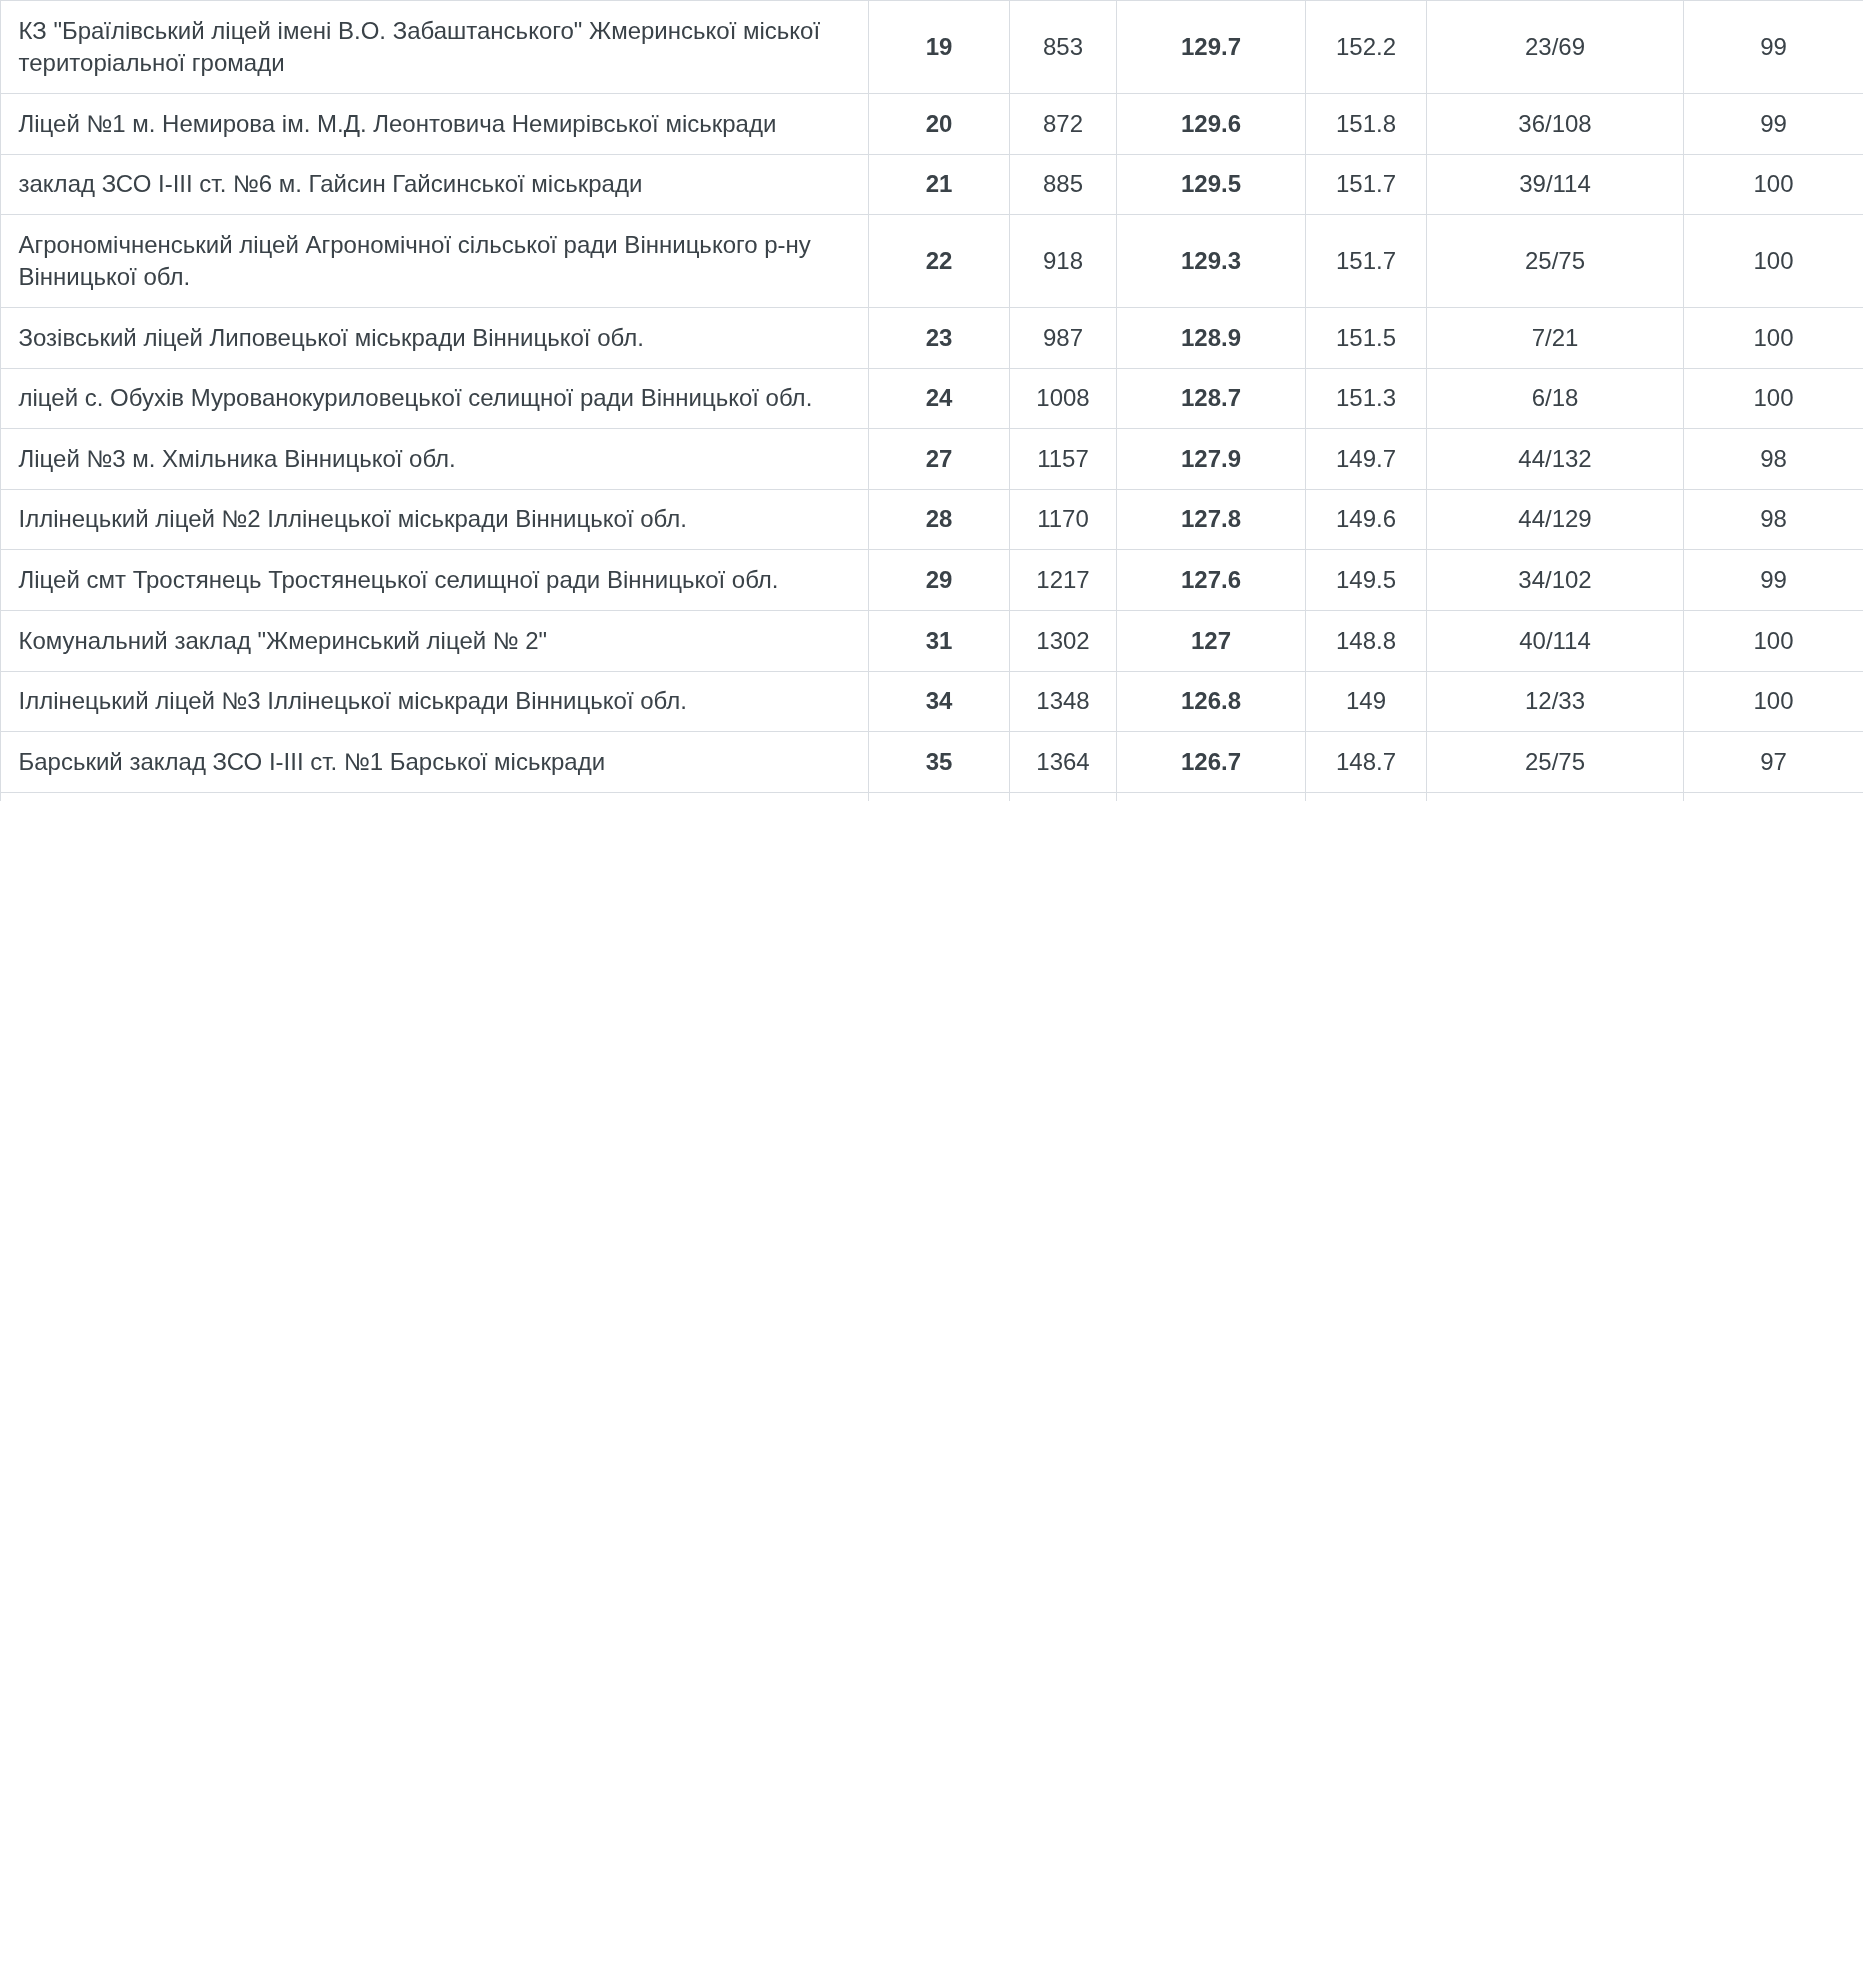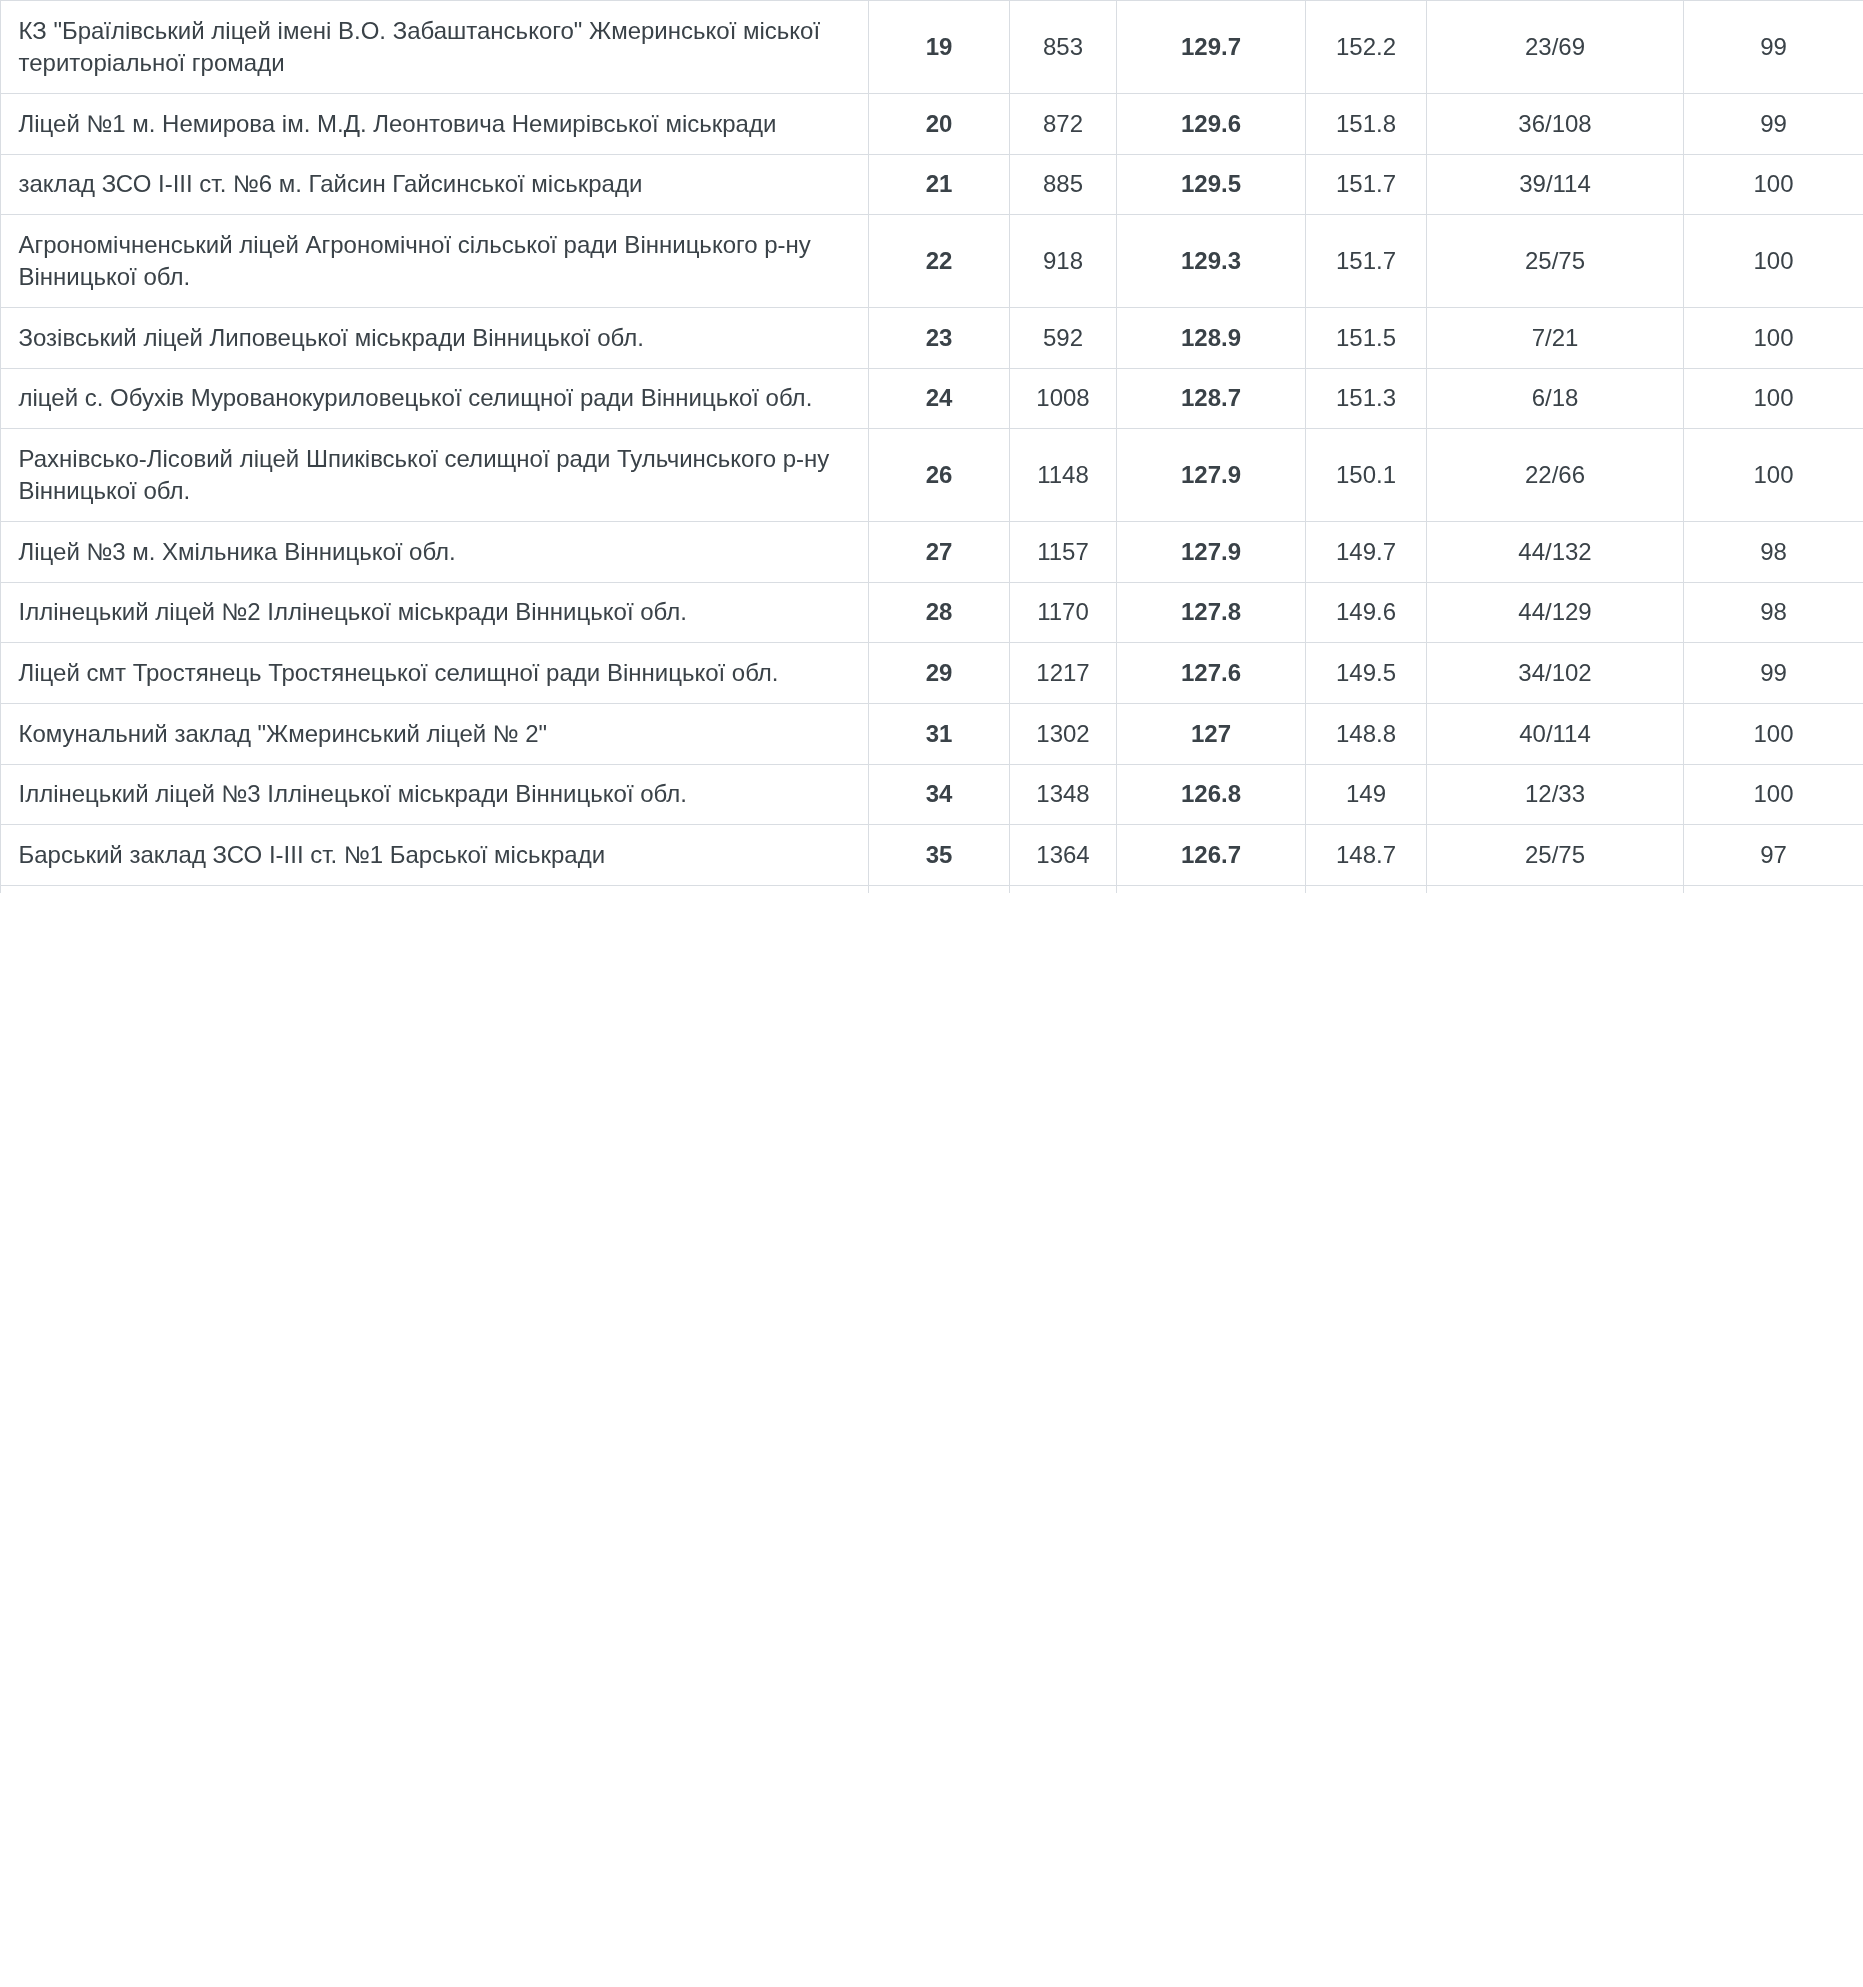--- a/index.html
+++ b/index.html
@@ -109,42 +109,33 @@
           <td class="num bold">22</td>
           <td class="num">918</td>
           <td class="num bold">129.3</td>
           <td class="num">151.7</td>
           <td class="num">25/75</td>
           <td class="num">100</td>
         </tr>
         <tr>
           <td class="name">Зозівський ліцей Липовецької міськради Вінницької обл.</td>
           <td class="num bold">23</td>
-          <td class="num">592</td>
+          <td class="num">987</td>
           <td class="num bold">128.9</td>
           <td class="num">151.5</td>
           <td class="num">7/21</td>
           <td class="num">100</td>
         </tr>
         <tr>
           <td class="name">ліцей с. Обухів Мурованокуриловецької селищної ради Вінницької обл.</td>
           <td class="num bold">24</td>
           <td class="num">1008</td>
           <td class="num bold">128.7</td>
           <td class="num">151.3</td>
           <td class="num">6/18</td>
-          <td class="num">100</td>
-        </tr>
-        <tr>
-          <td class="name">Рахнівсько-Лісовий ліцей Шпиківської селищної ради Тульчинського р-ну Вінницької обл.</td>
-          <td class="num bold">26</td>
-          <td class="num">1148</td>
-          <td class="num bold">127.9</td>
-          <td class="num">150.1</td>
-          <td class="num">22/66</td>
           <td class="num">100</td>
         </tr>
         <tr>
           <td class="name">Ліцей №3 м. Хмільника Вінницької обл.</td>
           <td class="num bold">27</td>
           <td class="num">1157</td>
           <td class="num bold">127.9</td>
           <td class="num">149.7</td>
           <td class="num">44/132</td>
           <td class="num">98</td>

